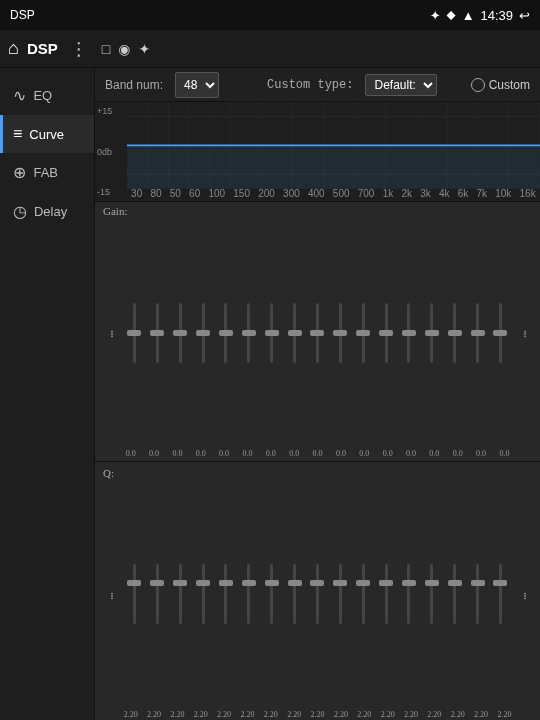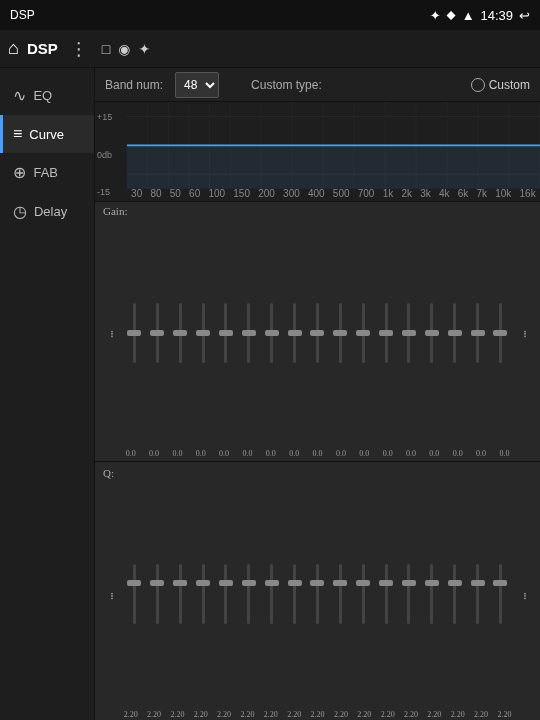--- a/index.html
+++ b/index.html
@@ -152,21 +152,20 @@
       left: 0;
       top: 0;
       bottom: 0;
       width: 32px;
       display: flex;
       flex-direction: column;
       justify-content: space-between;
       padding: 4px 2px;
       font-size: 9px;
       color: #888;
-      margin-top: 6px;
     }
 
     .eq-plot {
       position: absolute;
       left: 32px;
       right: 0;
       top: 0;
       bottom: 16px;
     }
 
@@ -351,21 +350,25 @@
 
     <div class="main-panel">
 
       <div class="controls-bar">
         <label>Band num:</label>
         <select class="band-select">
           <option>48</option>
           <option>32</option>
           <option>16</option>
         </select>
-        <label style="margin-left:20px;">Custom type:</label>
+        <label style="margin-left:36px;font-family:Liberation Mono, monospace;">Custom type:</label>
+        <select class="custom-type-select">
+          <option>Default:</option>
+          <option>Custom</option>
+        </select>
         <button class="reset-btn">
           <span class="reset-circle"></span>
           <span>Custom</span>
         </button>
       </div>
 
       <div class="eq-graph">
         <div class="eq-label-left">
           <span>+15</span>
           <span>0db</span>

